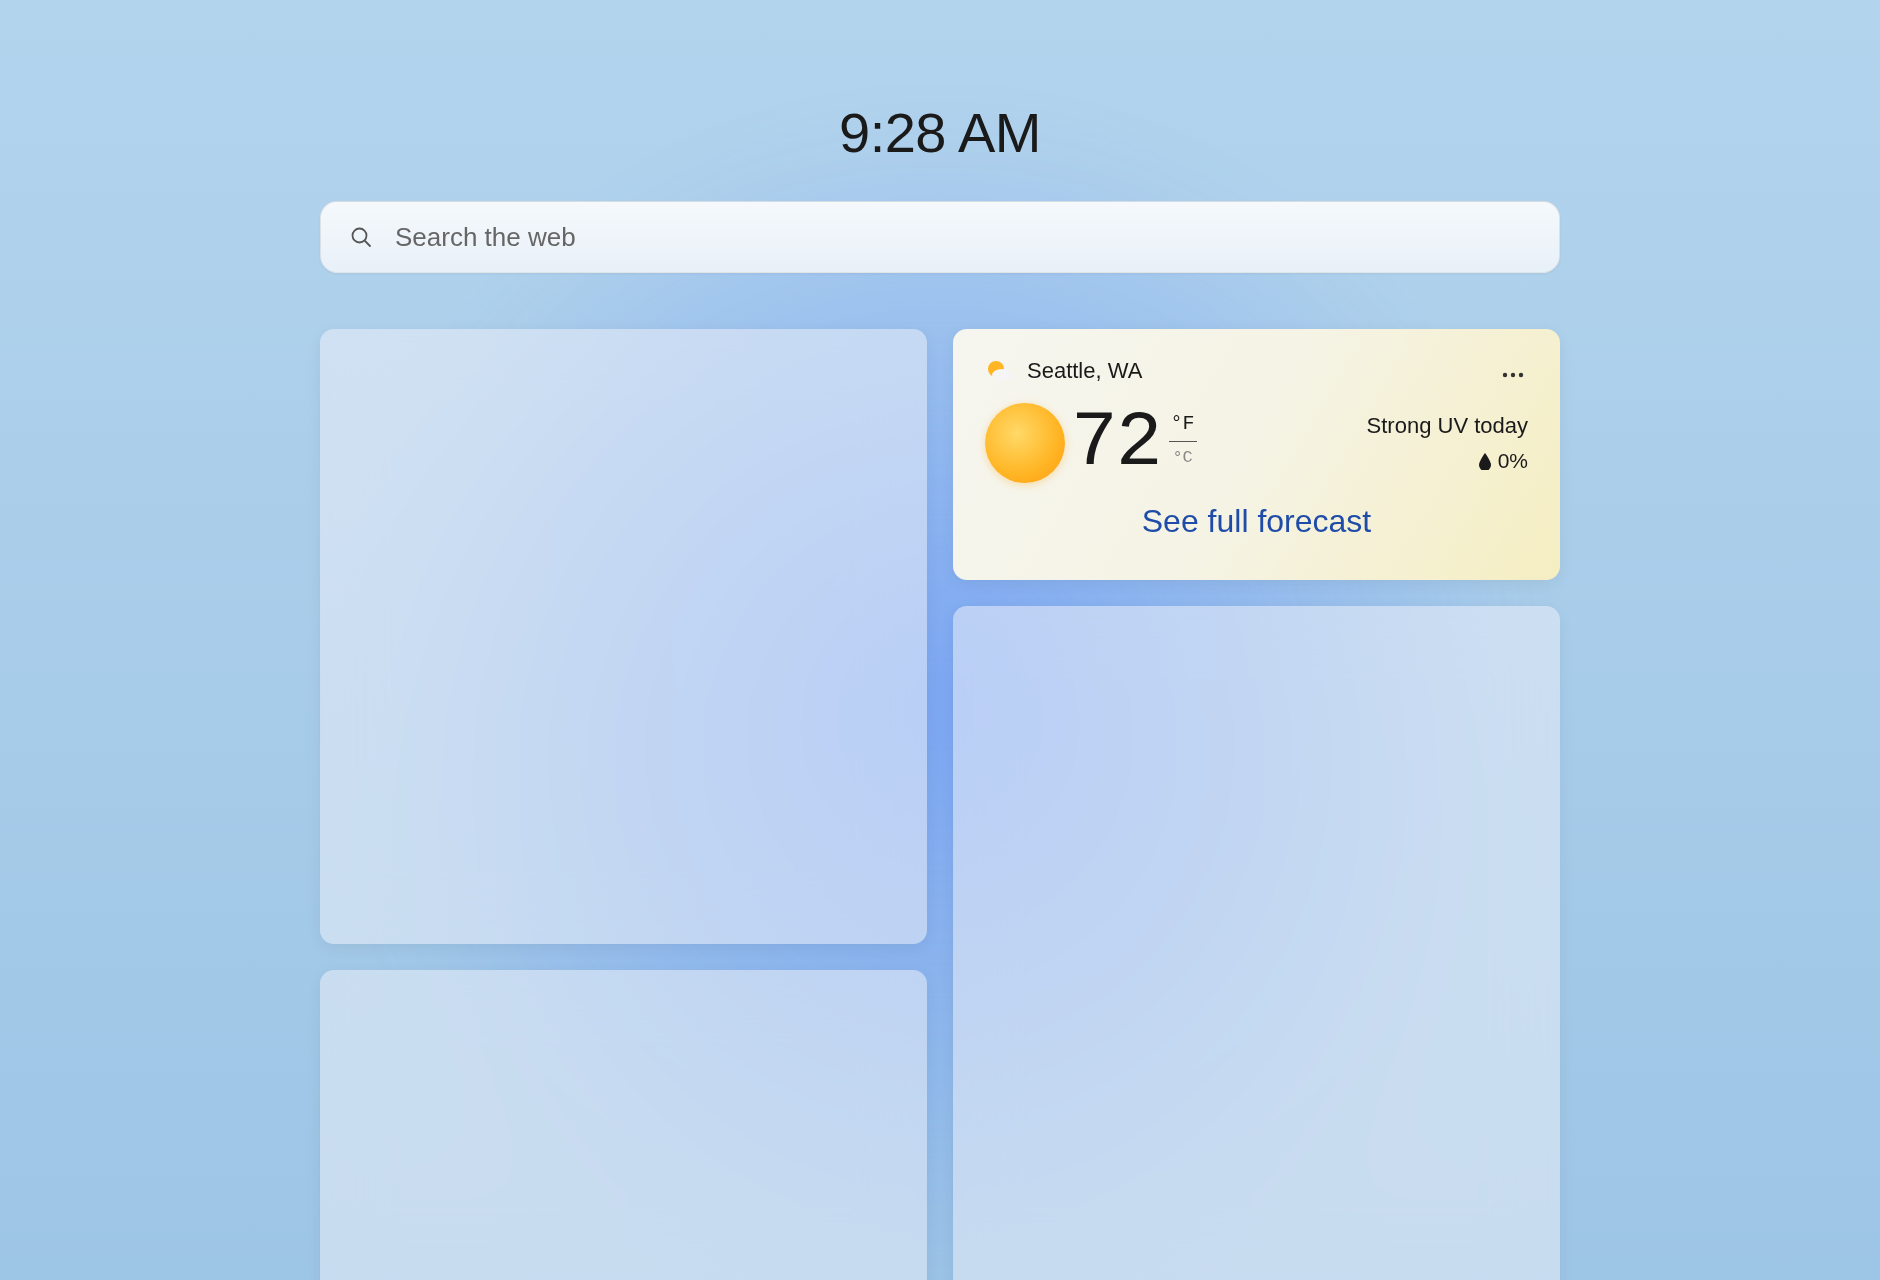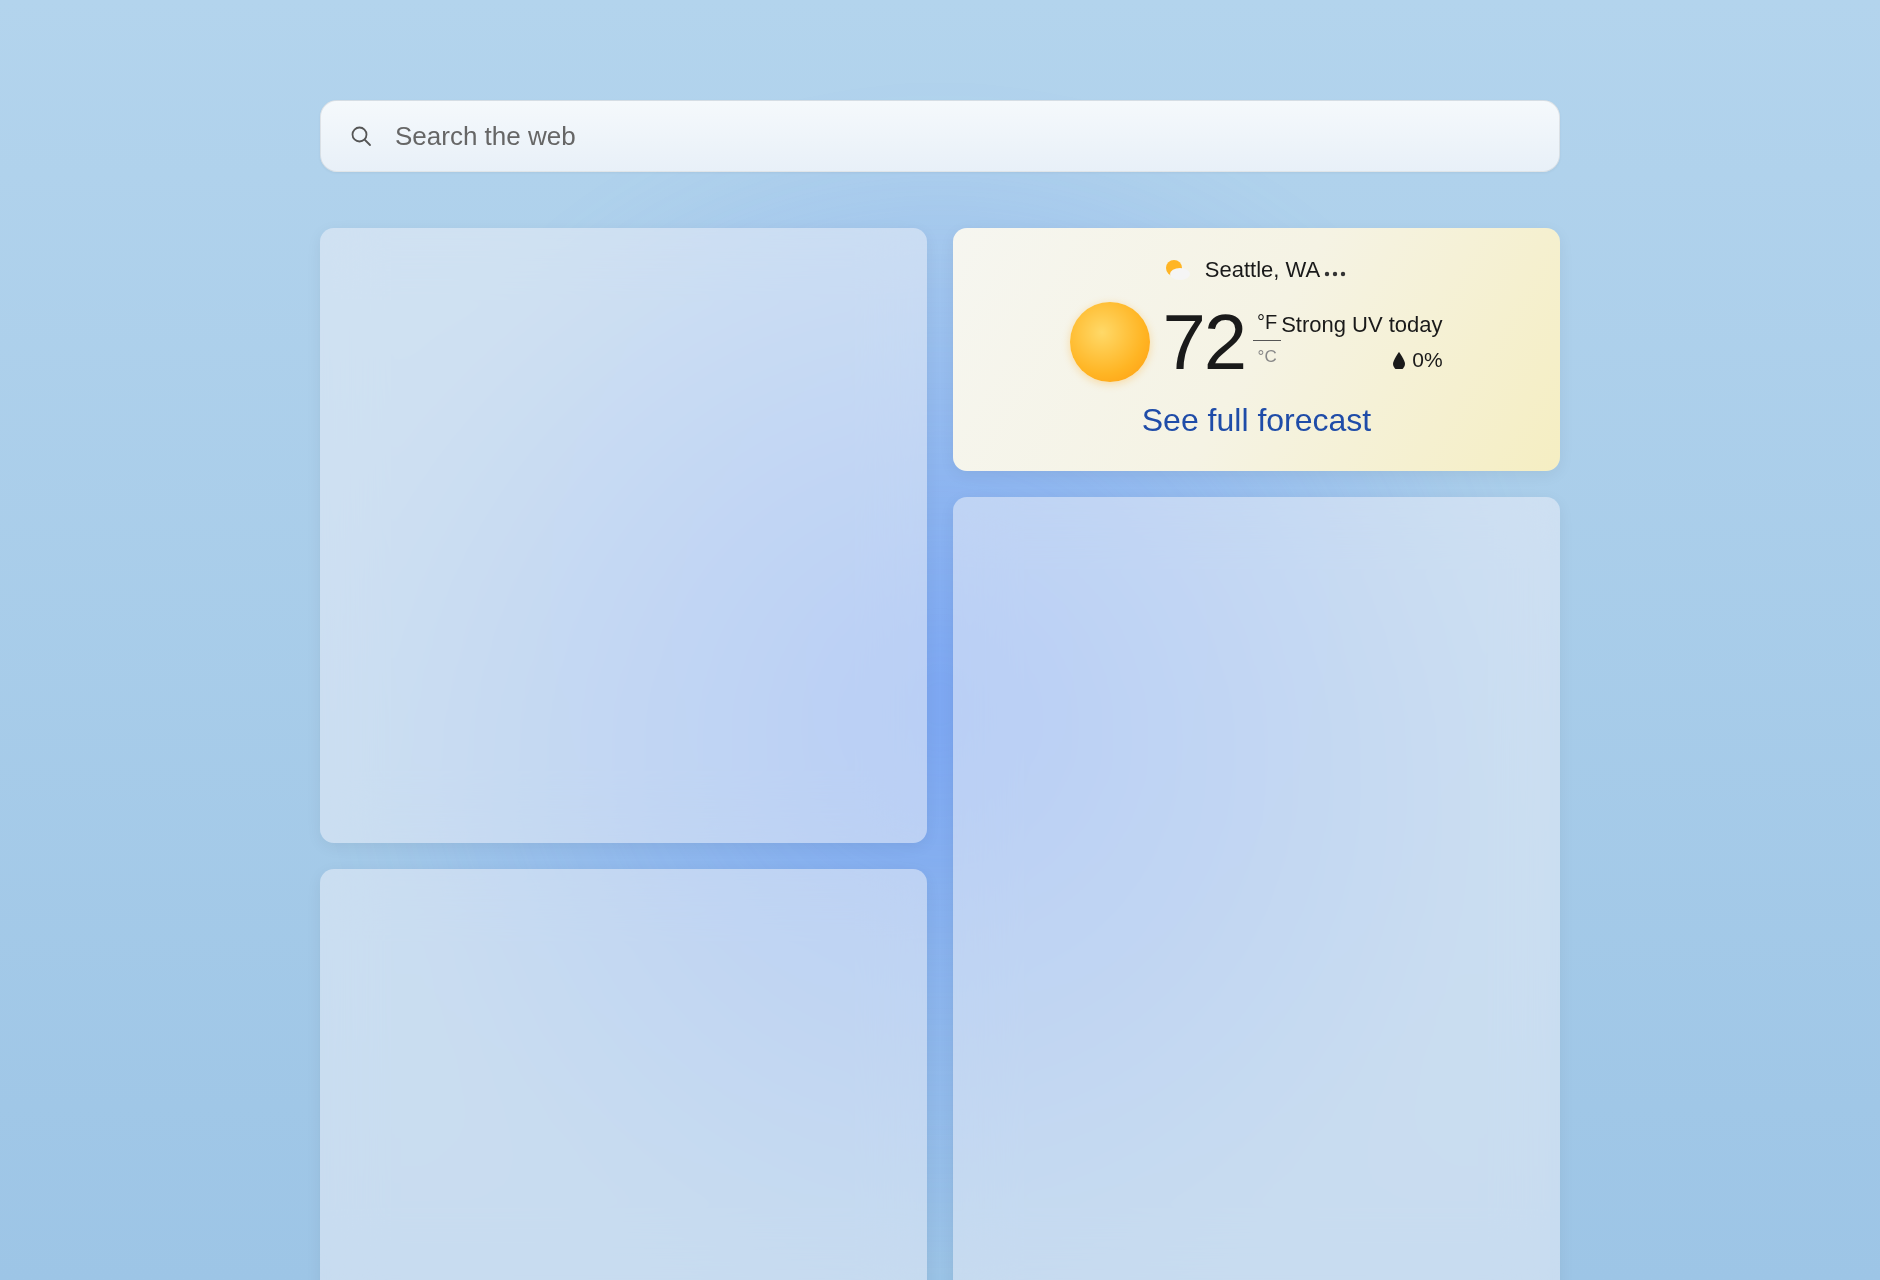--- a/index.html
+++ b/index.html
@@ -104,24 +104,23 @@
     .widget-large {
       height: 615px;
     }
     
     .widget-tall {
       height: 900px;
     }
     
     .weather-widget {
       background: linear-gradient(120deg, #f6f6f0 0%, #f5f3e4 50%, #f5eec2 100%);
-      padding: 28px 32px 32px 32px;
+      padding: 28px 32px 40px 32px;
       display: flex;
       flex-direction: column;
-      align-items: center;
     }
     
     .weather-header {
       display: flex;
       align-items: center;
       justify-content: space-between;
       margin-bottom: 18px;
     }
     
     .weather-header-left {
@@ -155,21 +154,22 @@
     .weather-body {
       display: flex;
       align-items: center;
       justify-content: space-between;
       margin-bottom: 20px;
     }
     
     .weather-main {
       display: flex;
       align-items: center;
-      gap: 12px;
+      gap: 6px;
+      font-family: Liberation Mono, monospace;
     }
     
     .sun-icon {
       width: 80px;
       height: 80px;
       border-radius: 50%;
       background: radial-gradient(circle at 40% 38%, #ffd968 0%, #ffb524 60%, #ff9a0e 100%);
       box-shadow: 0 2px 8px rgba(255, 160, 0, 0.3);
     }
     
@@ -242,20 +242,21 @@
       color: #1f4ca8;
       cursor: pointer;
     }
   </style>
 </head>
 <body>
 
 <div class="bg-glow"></div>
 
 <div class="container">
+  <div class="clock">9:28 AM</div>
 
   <div class="search-box">
     <svg width="24" height="24" viewBox="0 0 24 24" fill="none">
       <circle cx="10.5" cy="10.5" r="7" stroke="#555" stroke-width="1.8"></circle>
       <line x1="16" y1="16" x2="21" y2="21" stroke="#555" stroke-width="1.8" stroke-linecap="round"></line>
     </svg>
     <input class="search-input" type="text" placeholder="Search the web" style="">
   </div>
 
   <div class="widgets-grid">

